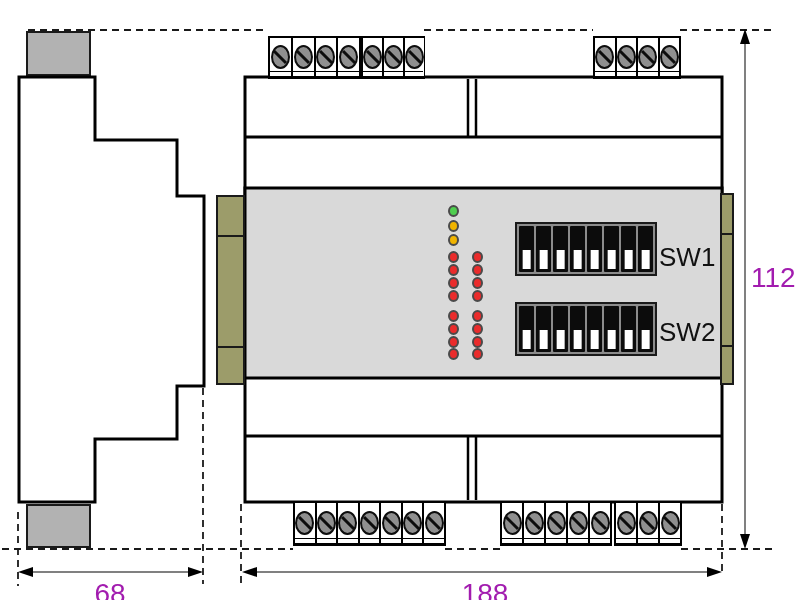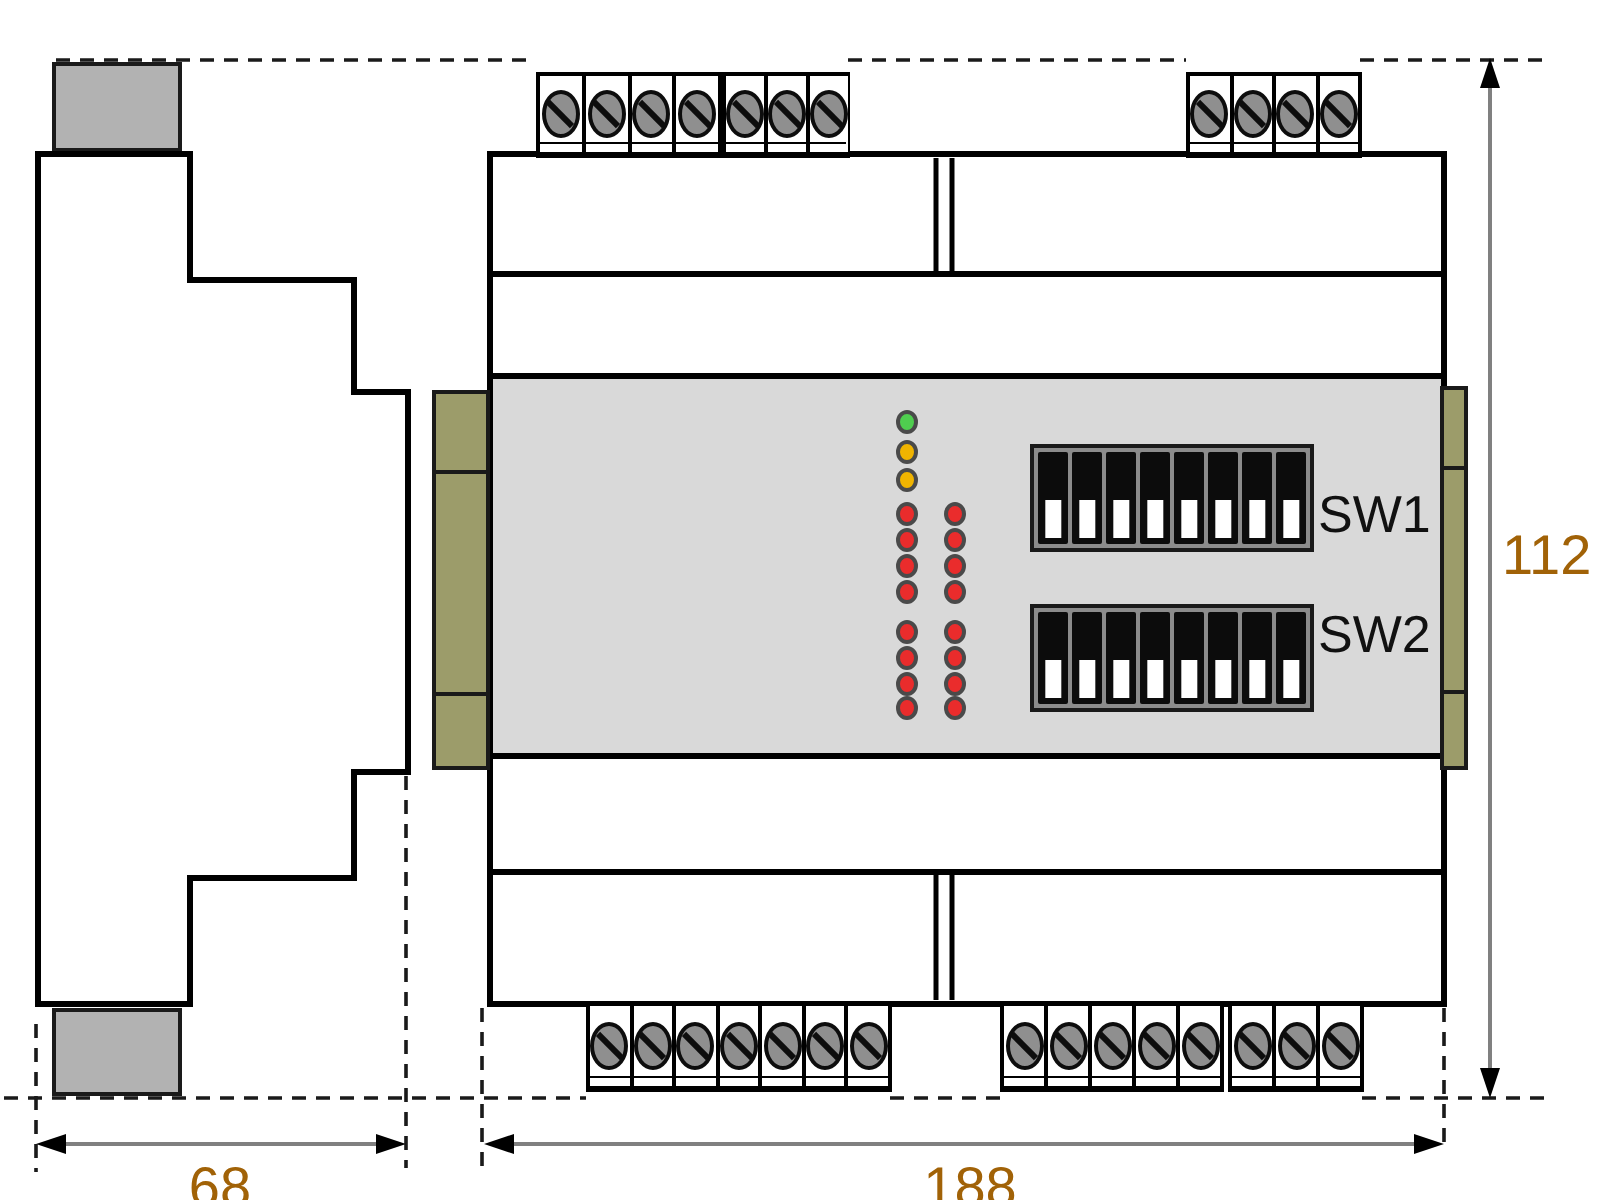--- a/index.html
+++ b/index.html
@@ -26,21 +26,21 @@
   .dipslot{flex:1;background:#0c0c0c;position:relative;border-radius:1px;}
   .dipslider{position:absolute;left:50%;transform:translateX(-50%);bottom:3px;width:58%;height:42%;background:#fff;}
 
   
   .led-col{position:absolute;top:0;width:11px;height:345px;}
   .led{position:absolute;left:0;width:11px;height:12px;border-radius:50%;
        border:2px solid #4a4a4a;box-sizing:border-box;}
 
   
   .sw-label{position:absolute;font-size:26px;color:#111;letter-spacing:0px;}
-  .dim-label{position:absolute;font-size:28px;color:#a16207;}
+  .dim-label{position:absolute;font-size:28px;color:#a21caf;}
   .center{text-align:center;}
 </style>
 </head>
 <body>
 
 <div class="canvas">
 
   <svg width="800" height="600" viewBox="0 0 800 600">
 
     <rect x="27" y="8" width="63" height="43" fill="#b2b2b2" stroke="#1a1a1a" stroke-width="2"></rect>
@@ -316,17 +316,17 @@
       </div>
       <div class="dipslot">
         <div class="dipslider"></div>
       </div>
       <div class="dipslot">
         <div class="dipslider"></div>
       </div>
     </div>
 
   <div class="sw-label" style="left:659px;top:218px">SW1</div>
-  <div class="sw-label" style="left:659px;top:278px">SW2</div>
+  <div class="sw-label" style="left:659px;top:293px">SW2</div>
   <div class="dim-label" style="left:751px;top:238px">112</div>
   <div class="dim-label center" style="left:450px;top:554px;width:70px">188</div>
   <div class="dim-label center" style="left:80px;top:554px;width:60px">68</div>
 </div>
 
 </body></html>

